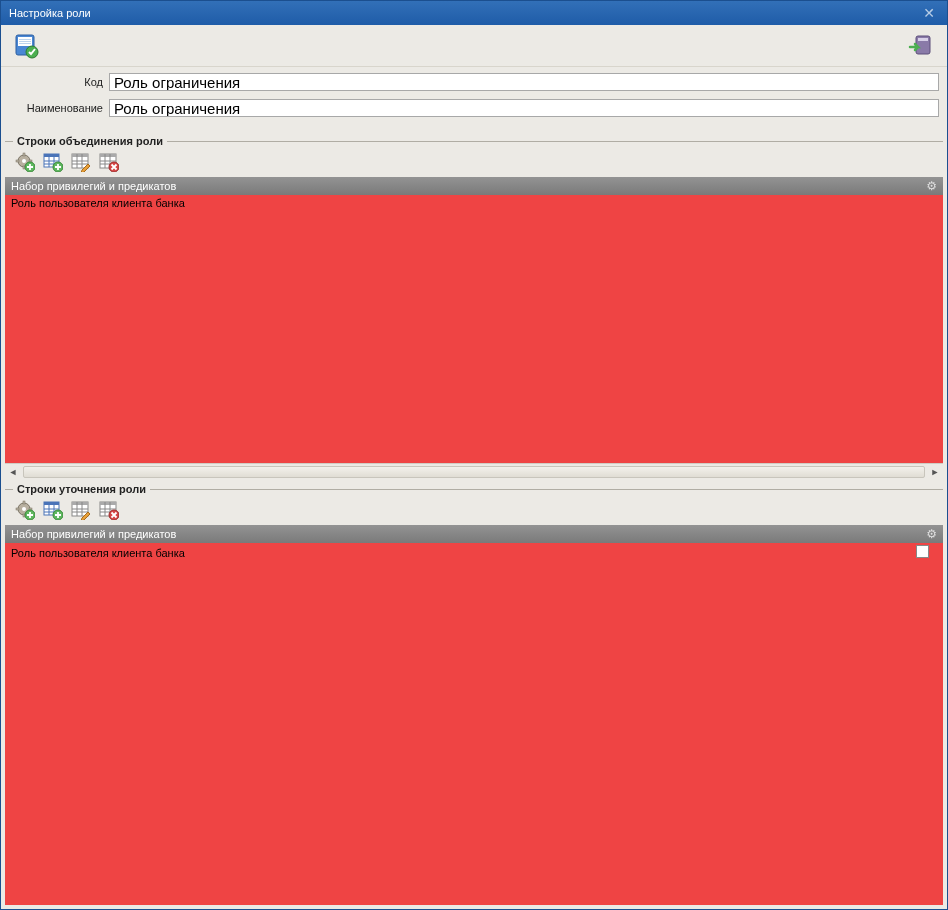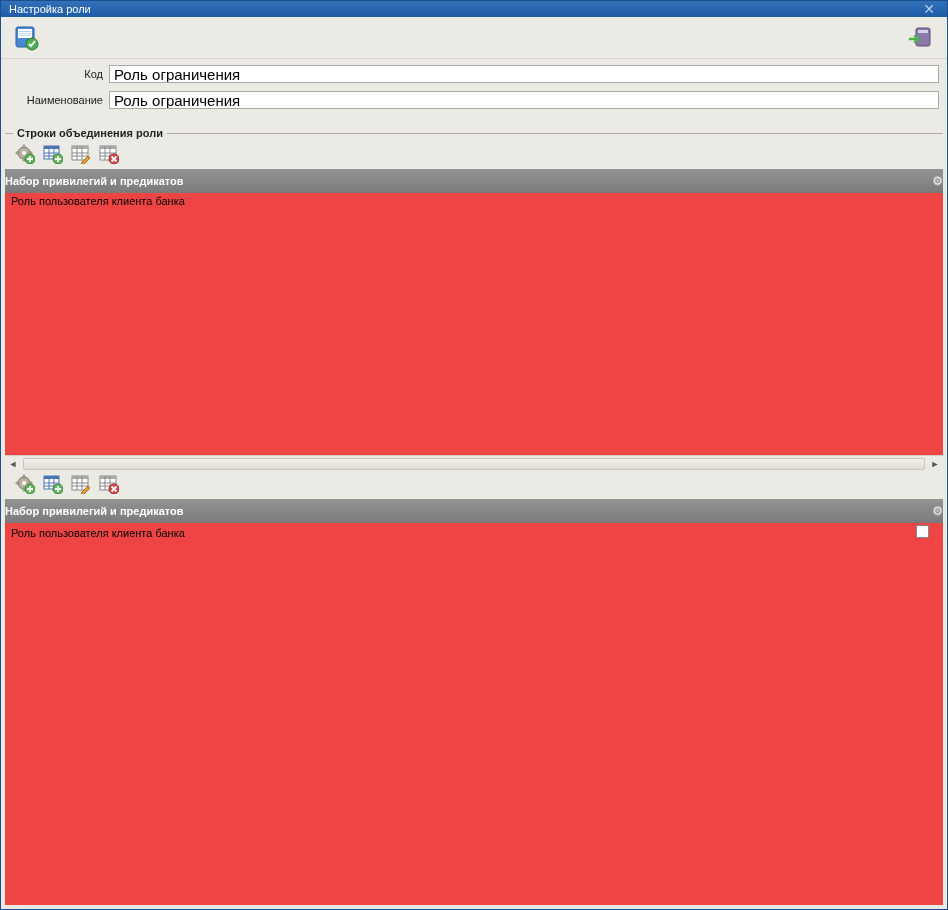--- a/index.html
+++ b/index.html
@@ -16,21 +16,21 @@
     width: 948px;
     height: 910px;
     border: 1px solid #1b4f8f;
     display: flex;
     flex-direction: column;
     background: #eceae5;
   }
   .titlebar {
     background: linear-gradient(to bottom, #3270b8, #1f5ca8);
     color: #fff;
-    height: 16px;
+    height: 24px;
     display: flex;
     align-items: center;
     padding: 0 8px;
     font-size: 11px;
     justify-content: space-between;
   }
   .titlebar .title { }
   .titlebar .close {
     color: #b8cde6;
     font-size: 14px;
@@ -110,25 +110,25 @@
     width: 24px;
     height: 22px;
     display: flex;
     align-items: center;
     justify-content: center;
     cursor: pointer;
   }
   .grid-header {
     background: linear-gradient(to bottom, #939393, #7a7a7a);
     color: #fff;
-    font-weight: bold;
-    height: 24px;
-    display: flex;
-    align-items: center;
-    padding: 0 0;
+    font-weight: normal;
+    height: 18px;
+    display: flex;
+    align-items: center;
+    padding: 0 6px;
     font-size: 11px;
     justify-content: space-between;
   }
   .grid-header .gear {
     color: #ddd;
     cursor: pointer;
     font-size: 12px;
   }
   .grid-header .left-cols {
     display:flex;
@@ -321,20 +321,25 @@
         </div>
         <div class="hscrollbar">
           <div class="arrow">◄</div>
           <div class="track"></div>
           <div class="arrow">►</div>
         </div>
       </div>
     </div>
 
     <div class="section-block" style="flex:1; min-height:0;">
+      <div class="section-header">
+        <div class="line-left"></div>
+        <div class="label">Строки уточнения роли</div>
+        <div class="line-right"></div>
+      </div>
       <div class="icon-row">
         <div class="icon-btn">
           <svg width="20" height="20" viewBox="0 0 20 20">
             <circle cx="9" cy="9" r="6" fill="#b8b0a0" stroke="#7a7364"></circle>
             <circle cx="9" cy="9" r="2" fill="#fff"></circle>
             <g fill="#b8b0a0" stroke="#7a7364" stroke-width="0.5">
               <rect x="8" y="1" width="2" height="3"></rect>
                 <rect x="8" y="14" width="2" height="3"></rect>
               <rect x="1" y="8" width="3" height="2"></rect>
                 <rect x="14" y="8" width="3" height="2"></rect>

